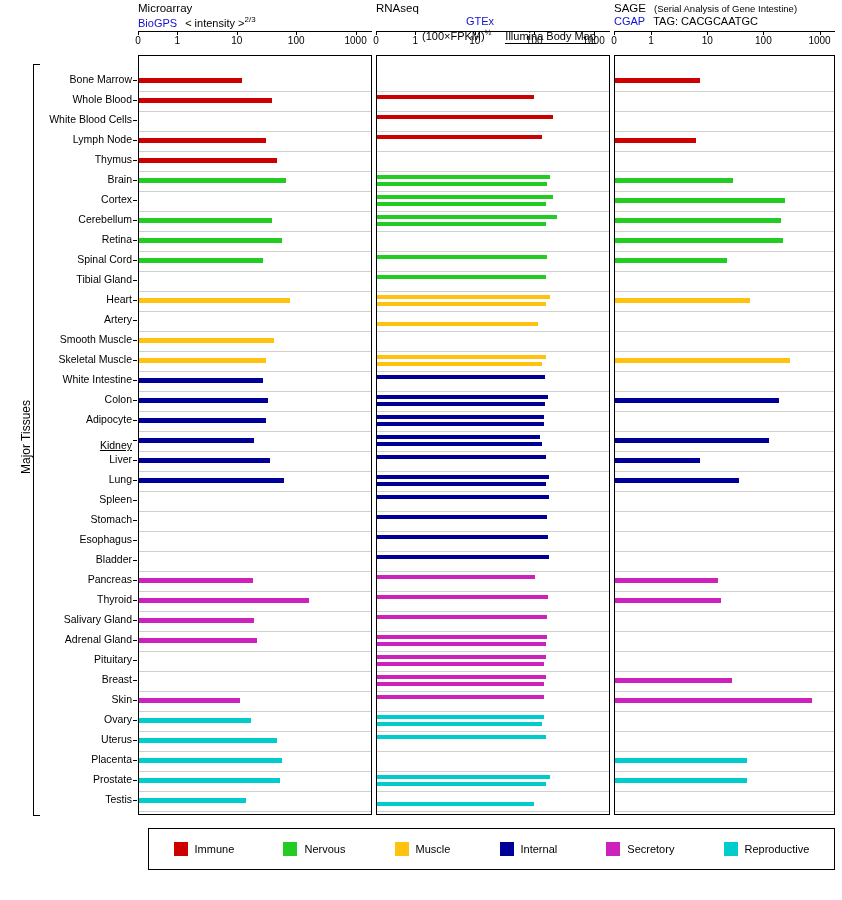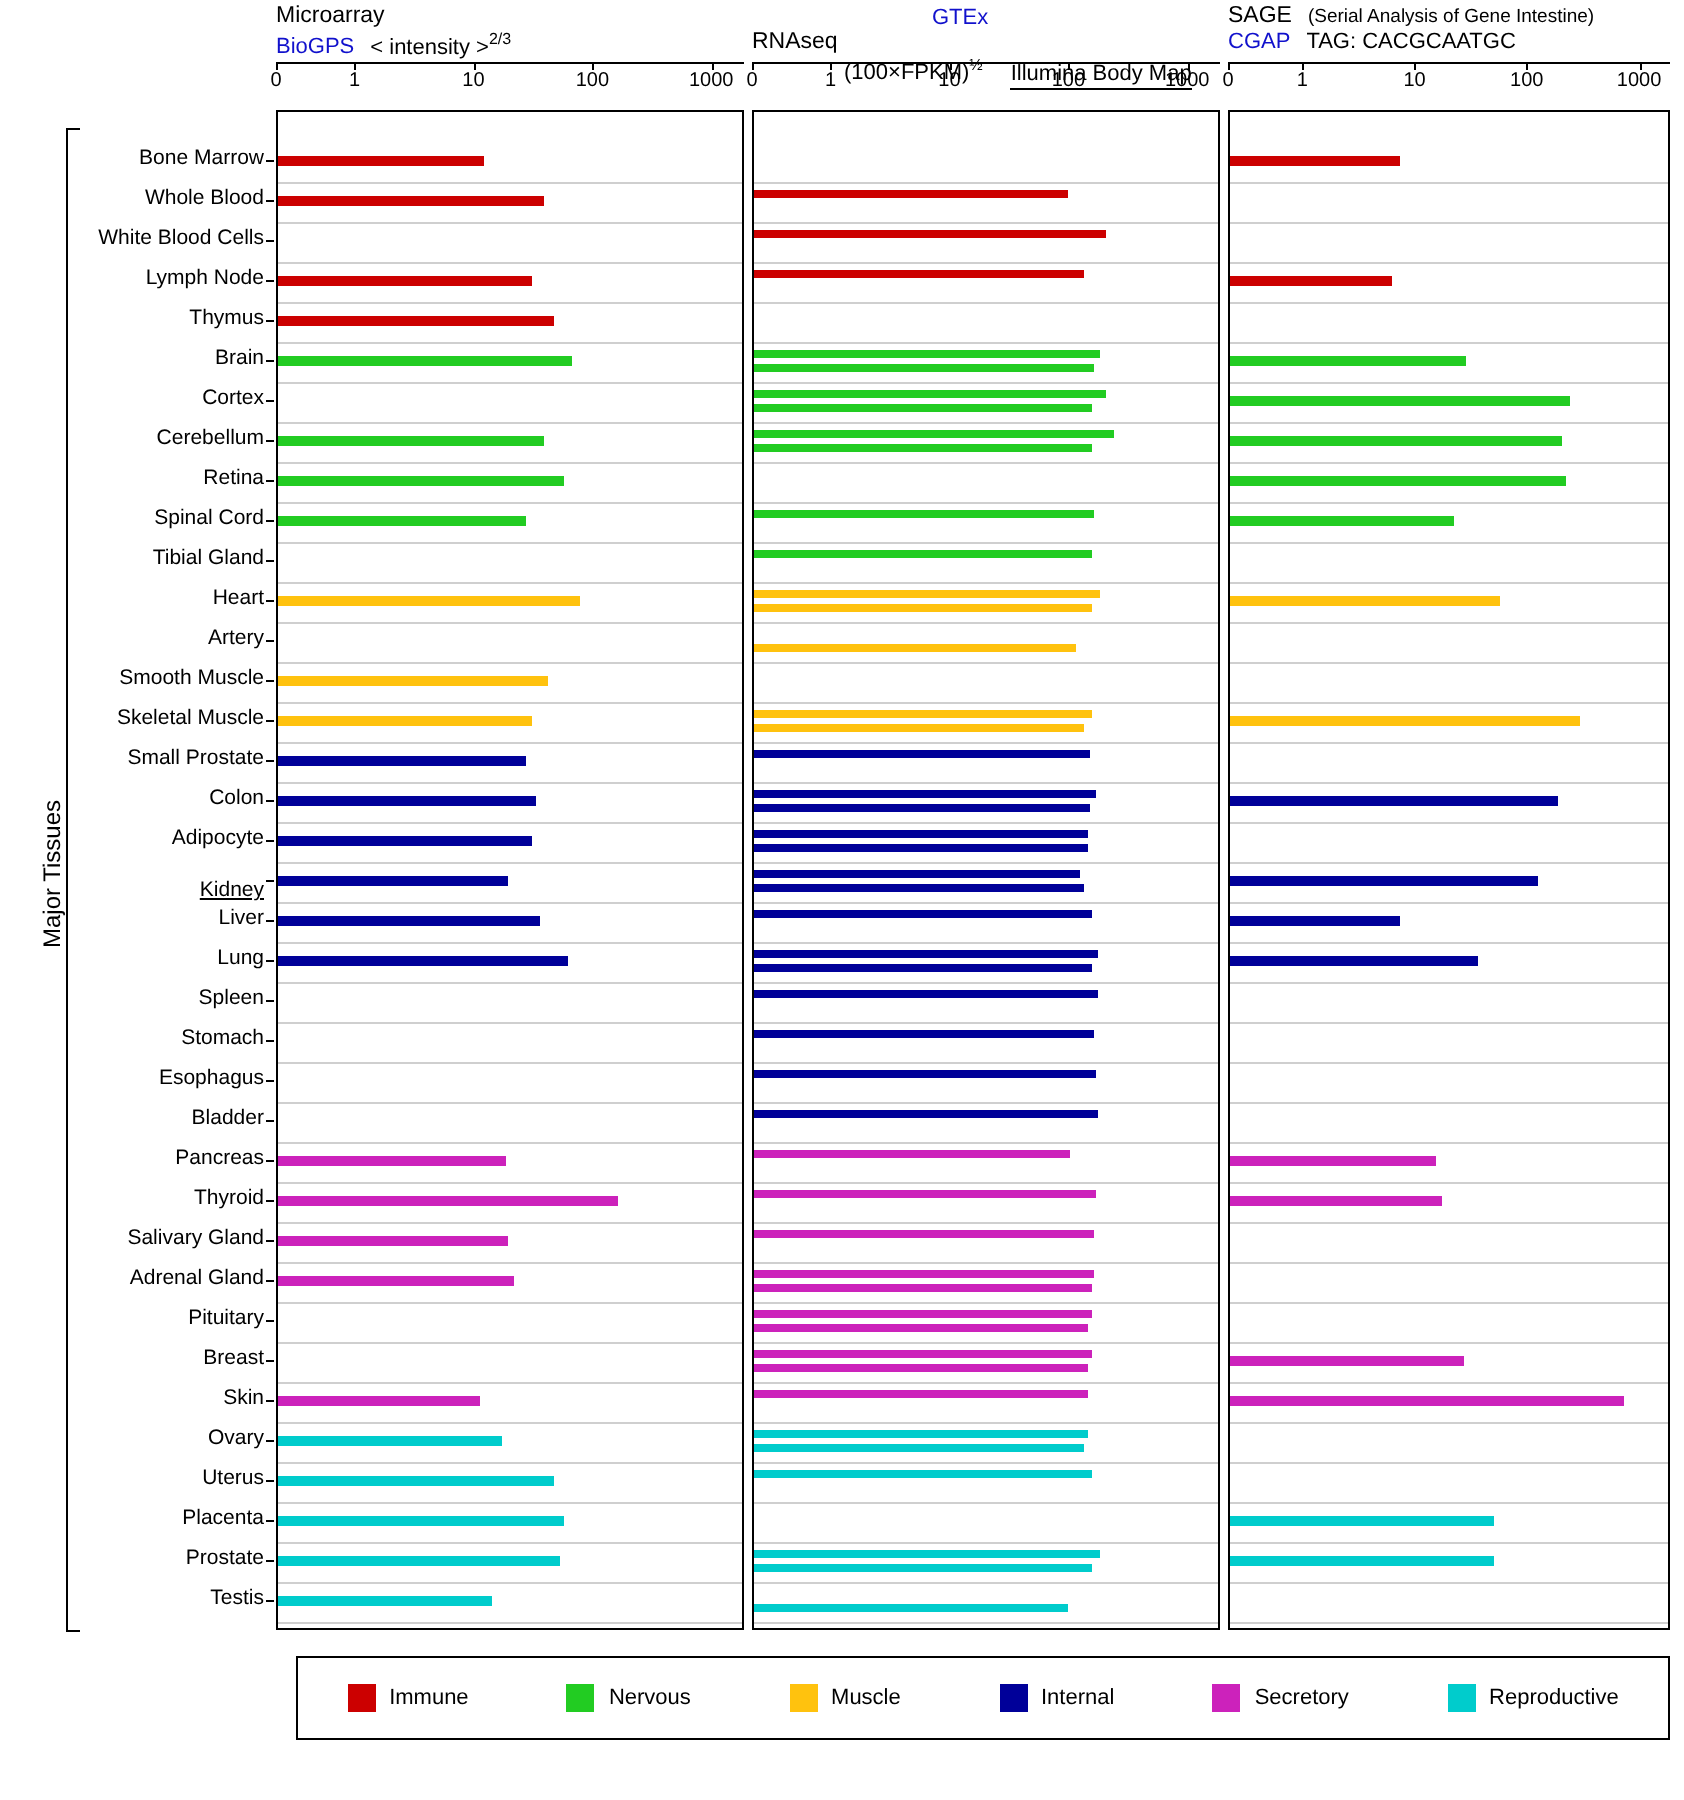--- a/index.html
+++ b/index.html
@@ -151,22 +151,22 @@
       <div class="tick" style="left: 39.312px;"></div>
       <div class="tick-label" style="left: 39.312px;">1</div>
       <div class="tick" style="left: 98.748px;"></div>
       <div class="tick-label" style="left: 98.748px;">10</div>
       <div class="tick" style="left: 158.184px;"></div>
       <div class="tick-label" style="left: 158.184px;">100</div>
       <div class="tick" style="left: 217.62px;"></div>
       <div class="tick-label" style="left: 217.62px;">1000</div>
     </div>
     <div class="panel-head" style="left: 376px; top: 2px; width: 364px;">
+      <div><span class="panel-title">RNAseq</span></div>
       <div style="margin-top: 1px;"><span class="panel-sub-blue" style="margin-left: 90px;">GTEx</span></div>
-      <div><span class="panel-title">RNAseq</span></div>
       <div style="margin-top: 1px; margin-left: 46px;"><span class="panel-sub-black">(100×FPKM)</span><span class="sup">½</span><span style="margin-left: 14px; border-bottom: 1px solid rgb(0, 0, 0); padding-bottom: 1px;">Illumina Body Map</span></div>
     </div>
     <div class="axis" style="left: 376px; top: 31px; width: 234px;">
       <div class="axis-line"></div>
       <div class="tick" style="left: 0px;"></div>
       <div class="tick-label" style="left: 0px;">0</div>
       <div class="tick" style="left: 39.312px;"></div>
       <div class="tick-label" style="left: 39.312px;">1</div>
       <div class="tick" style="left: 98.748px;"></div>
       <div class="tick-label" style="left: 98.748px;">10</div>
@@ -424,21 +424,21 @@
     <div class="tissue-label" style="top: 274px; right: 710px;">Tibial Gland</div>
     <div class="tissue-tick" style="left: 133px; top: 280px;"></div>
     <div class="tissue-label" style="top: 294px; right: 710px;">Heart</div>
     <div class="tissue-tick" style="left: 133px; top: 300px;"></div>
     <div class="tissue-label" style="top: 314px; right: 710px;">Artery</div>
     <div class="tissue-tick" style="left: 133px; top: 320px;"></div>
     <div class="tissue-label" style="top: 334px; right: 710px;">Smooth Muscle</div>
     <div class="tissue-tick" style="left: 133px; top: 340px;"></div>
     <div class="tissue-label" style="top: 354px; right: 710px;">Skeletal Muscle</div>
     <div class="tissue-tick" style="left: 133px; top: 360px;"></div>
-    <div class="tissue-label" style="top: 374px; right: 710px;">Small Prostate</div>
+    <div class="tissue-label" style="top: 374px; right: 710px;">White Intestine</div>
     <div class="tissue-tick" style="left: 133px; top: 380px;"></div>
     <div class="tissue-label" style="top: 394px; right: 710px;">Colon</div>
     <div class="tissue-tick" style="left: 133px; top: 400px;"></div>
     <div class="tissue-label" style="top: 414px; right: 710px;">Adipocyte</div>
     <div class="tissue-tick" style="left: 133px; top: 420px;"></div>
     <div class="tissue-label" style="top: 440px; right: 710px; text-decoration: underline;">Kidney</div>
     <div class="tissue-tick" style="left: 133px; top: 440px;"></div>
     <div class="tissue-label" style="top: 454px; right: 710px;">Liver</div>
     <div class="tissue-tick" style="left: 133px; top: 460px;"></div>
     <div class="tissue-label" style="top: 474px; right: 710px;">Lung</div>

